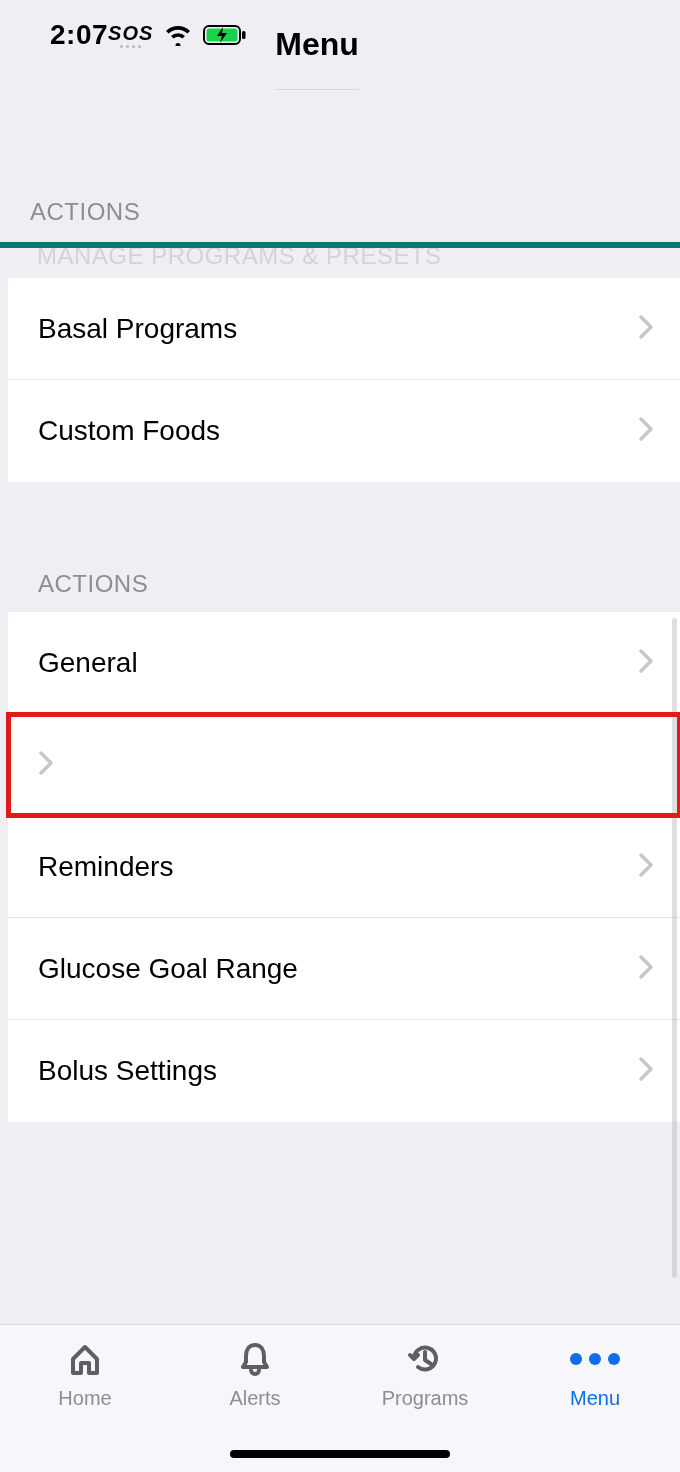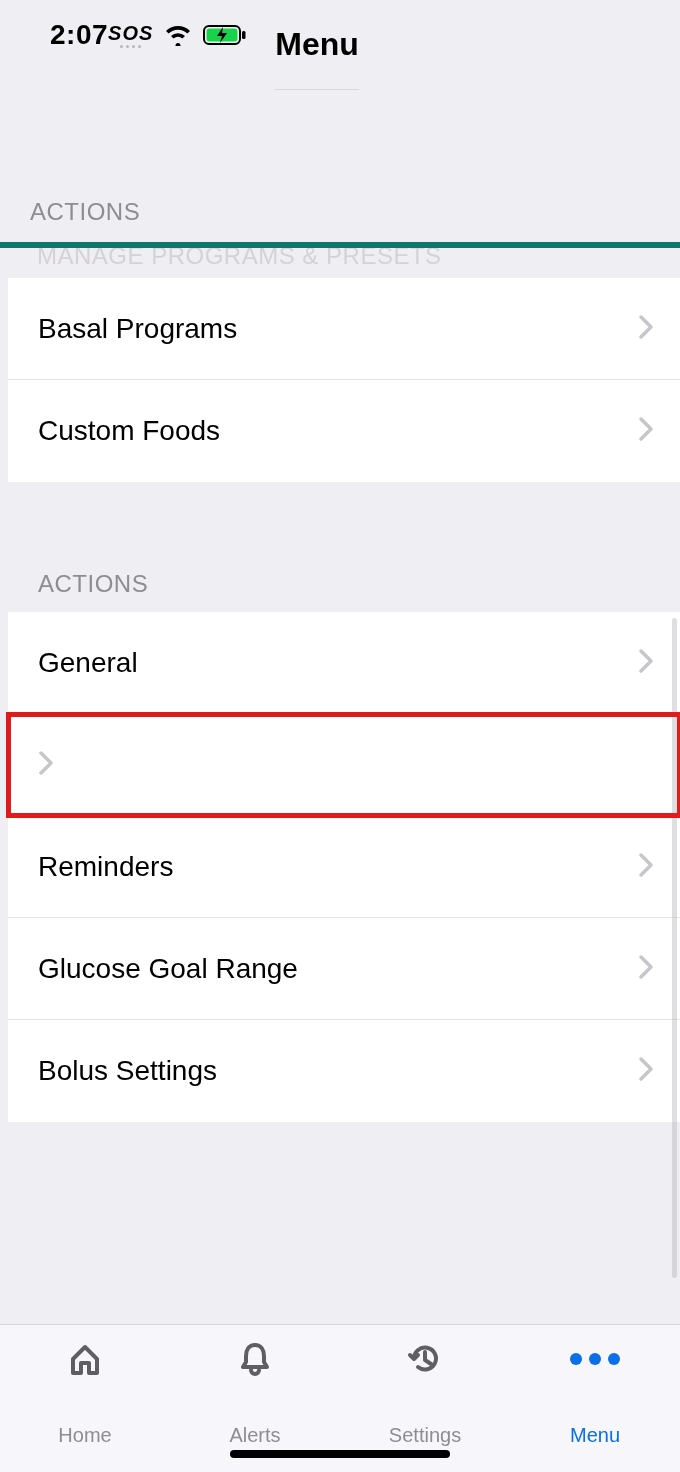--- a/index.html
+++ b/index.html
@@ -30,21 +30,21 @@
   .row:last-child{ border-bottom:none;}
   .row-label { font-size:28px; font-weight:400; color:#000; }
   .chevron { color:#c7c6cb; }
   .row.highlight-box { outline:5px solid #e11a1a; outline-offset:-3px; z-index:3;}
   
   .scrollbar { position:absolute; right:3px; top:370px; width:5px; height:660px; background:#b9b8bd; border-radius:3px; opacity:.45;}
   
   .tabbar { position:absolute; bottom:0; left:0; right:0; height:148px; background:#f7f6fa; border-top:1px solid #d8d7dc; display:flex; }
   .tab { flex:1; display:flex; flex-direction:column; align-items:center; justify-content:flex-start; padding-top:14px; gap:8px; }
   .tab .icon { height:40px; display:flex; align-items:center; justify-content:center;}
-  .tab-label { font-size:20px; font-weight:500; color:#8e8d92;margin-top:37px; }
+  .tab-label { font-size:20px; font-weight:500; color:#8e8d92; }
   .tab.active .tab-label { color:#0a6fe8; }
   .tab.active .dots span{ background:#0a6fe8;}
   .dots { display:flex; gap:7px; align-items:center; height:40px;}
   .dots span{ width:12px;height:12px;border-radius:50%; background:#8e8d92;}
   .home-indicator { position:absolute; bottom:14px; left:50%; transform:translateX(-50%); width:220px; height:8px; background:#000; border-radius:5px;}
 </style>
 </head>
 <body>
 <div class="screen">
 
@@ -165,21 +165,21 @@
           </svg>
     </div>
     <span class="tab-label">Alerts</span>
   </div>
   <div class="tab">
     <div class="icon">
       <svg width="40" height="40" viewBox="0 0 40 40">
             <path d="M9 20 A11 11 0 1 1 13 28 M9 20 L5 16 M9 20 L13 16 M20 13 L20 21 L26 25" fill="none" stroke="#5f5e63" stroke-width="4" stroke-linejoin="round" stroke-linecap="round"></path>
           </svg>
     </div>
-    <span class="tab-label">Settings</span>
+    <span class="tab-label">Programs</span>
   </div>
   <div class="tab active">
     <div class="icon dots">
       <span></span>
           <span></span>
           <span></span>
     </div>
     <span class="tab-label">Menu</span>
   </div>
   <div class="home-indicator"></div>

